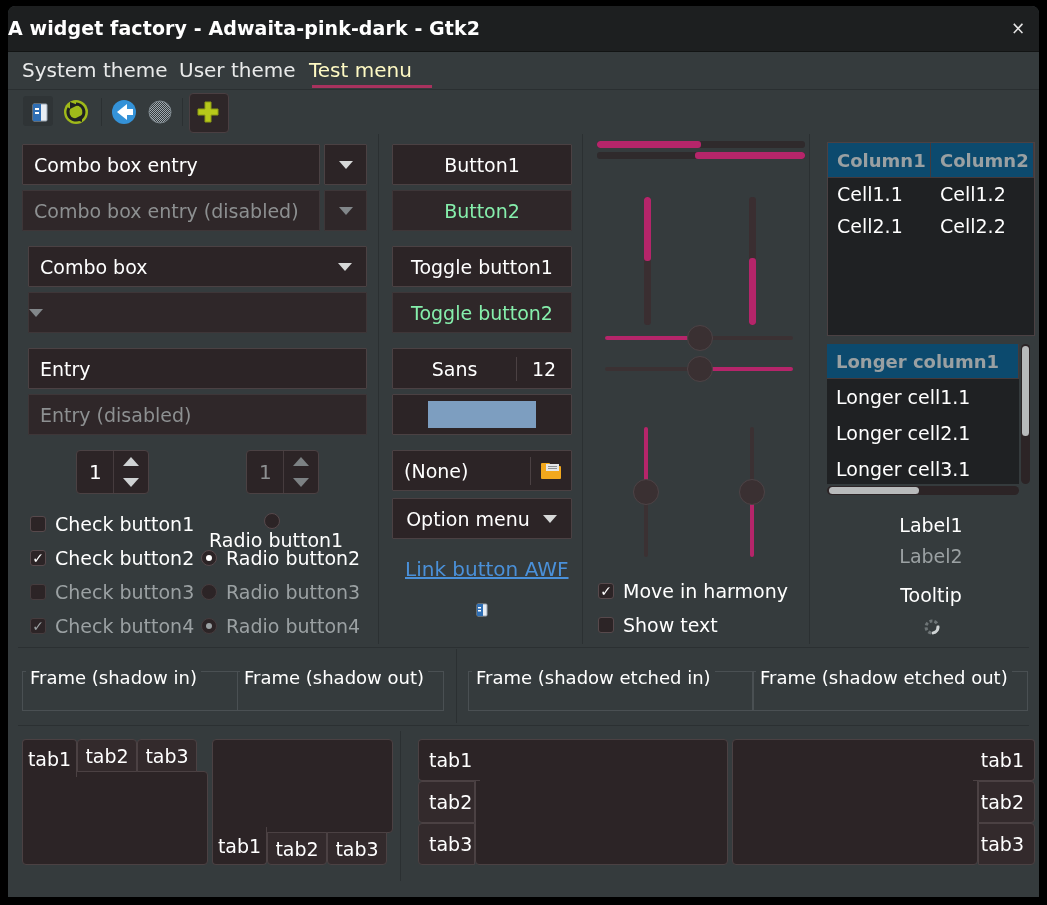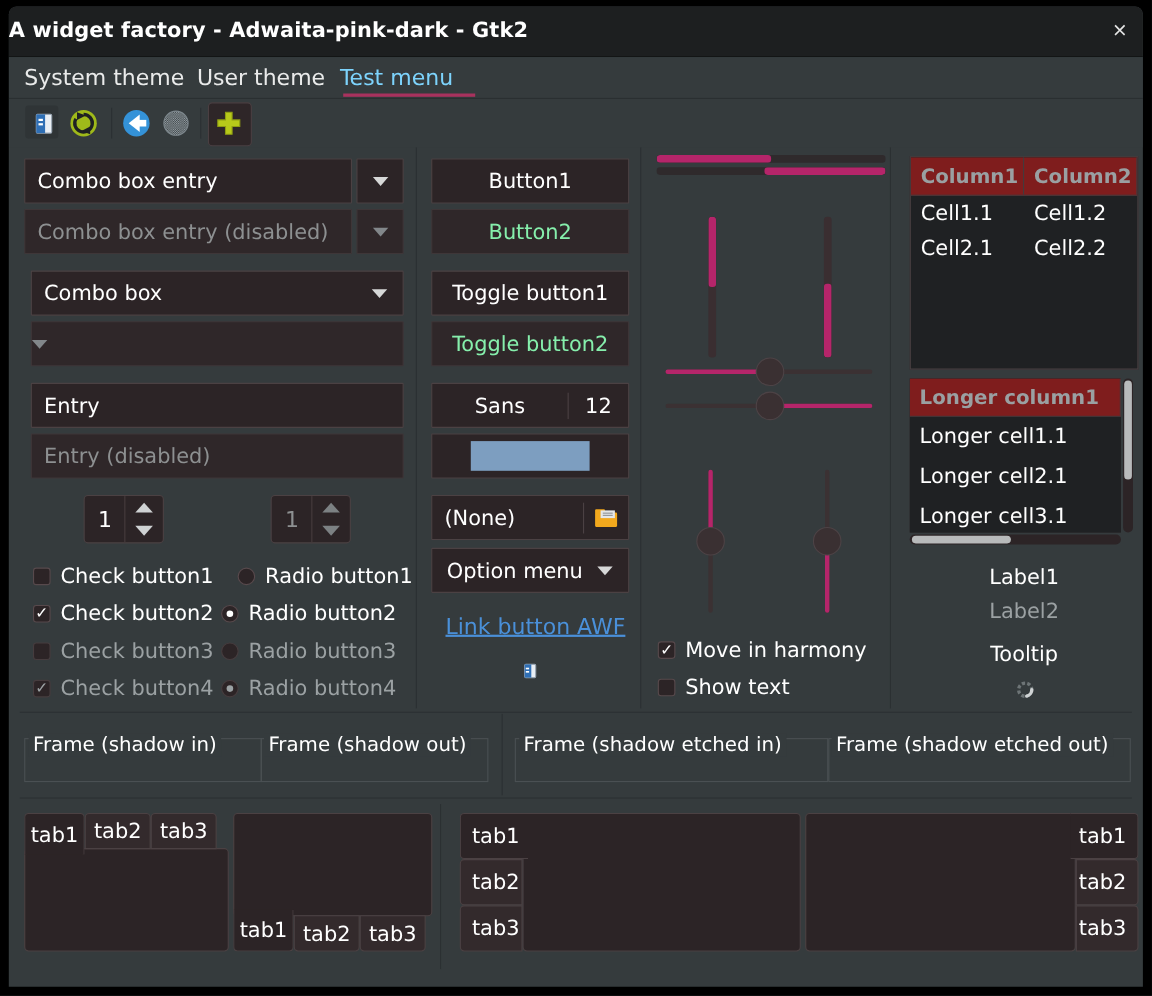--- a/index.html
+++ b/index.html
@@ -14,21 +14,21 @@
   #title{position:absolute;left:0;right:0;top:11px;text-align:left;
          color:#ffffff;font-size:19px;font-weight:bold;letter-spacing:.1px;}
   #close-btn{position:absolute;right:6px;top:8px;width:30px;height:28px;
              color:#e6e6e6;font-size:17px;line-height:28px;text-align:center;cursor:pointer;}
 
   
   #menubar{position:relative;height:37px;background:#353b3d;
            border-bottom:1px solid #2a2f31;}
   .menu-item{position:absolute;top:4px;font-size:20px;color:#e9eaea;
              padding:2px 6px;cursor:default;}
-  .menu-item.active{color:#7dd3fc;text-align:center;}
+  .menu-item.active{color:#fef9c3;text-align:center;}
   .menu-underline{position:absolute;height:3px;background:#a8325e;}
 
   
   #toolbar{position:relative;height:44px;background:#353b3d;}
   .tb-icon{position:absolute;top:6px;width:32px;height:32px;cursor:pointer;}
   .tb-sep{position:absolute;top:8px;width:1px;height:28px;background:#2b3032;}
   .tb-frame{position:absolute;top:3px;width:38px;height:38px;
             background:#2e2628;border:1px solid #4a3f42;border-radius:4px;}
   .tb-frame-dark{position:absolute;top:6px;width:30px;height:30px;
             background:#2f3436;border-radius:3px;}
@@ -97,21 +97,21 @@
   .scale-v{position:absolute;width:26px;}
   .scale-v .trough{position:absolute;left:11px;top:0;bottom:0;width:4px;
                    border-radius:2px;background:#3b3133;}
   .scale-v .hl{position:absolute;left:11px;width:4px;border-radius:2px;background:#b5256a;}
   .scale-v .knob{position:absolute;left:0;width:26px;height:26px;border-radius:50%;
                  background:#3a3032;border:1px solid #4d4346;box-sizing:border-box;cursor:pointer;}
 
   
   .tv{position:absolute;box-sizing:border-box;background:#1f2123;
       border:1px solid #4b4143;overflow:hidden;}
-  .tv-head{display:flex;height:34px;background:#7f1d1d;border-bottom:1px solid #443a3c;}
+  .tv-head{display:flex;height:34px;background:#0c4a6e;border-bottom:1px solid #443a3c;}
   .tv-th{display:flex;align-items:center;padding-left:9px;font-size:18px;
          font-weight:bold;color:#9aa0a2;border-right:1px solid #443a3c;
          overflow:hidden;white-space:nowrap;}
   .tv-row{display:flex;height:32px;}
   .tv-td{display:flex;align-items:center;padding-left:9px;font-size:19px;
          color:#ffffff;overflow:hidden;white-space:nowrap;}
 
   .sbar-v{position:absolute;width:9px;border-radius:5px;background:#2c2426;}
   .sbar-v .thumb{position:absolute;left:1px;width:7px;border-radius:4px;background:#b8babb;}
   .sbar-h{position:absolute;height:9px;border-radius:5px;background:#2c2426;}
@@ -266,21 +266,21 @@
     </div>
     <div class="opt disabled" style="left:22px;top:449px;">
       <span class="chk"></span>
       <span>Check button3</span>
     </div>
     <div class="opt disabled" style="left:22px;top:483px;">
       <span class="chk">✓</span>
       <span>Check button4</span>
     </div>
 
-    <div class="opt" style="left:208px;top:381px;">
+    <div class="opt" style="left:201px;top:381px;flex-direction:column;">
       <span class="rad"></span>
       <span>Radio button1</span>
     </div>
     <div class="opt" style="left:193px;top:415px;text-align:center;">
       <span class="rad">
           <span class="dot"></span>
         </span>
       <span>Radio button2</span>
     </div>
     <div class="opt disabled" style="left:193px;top:449px;">

